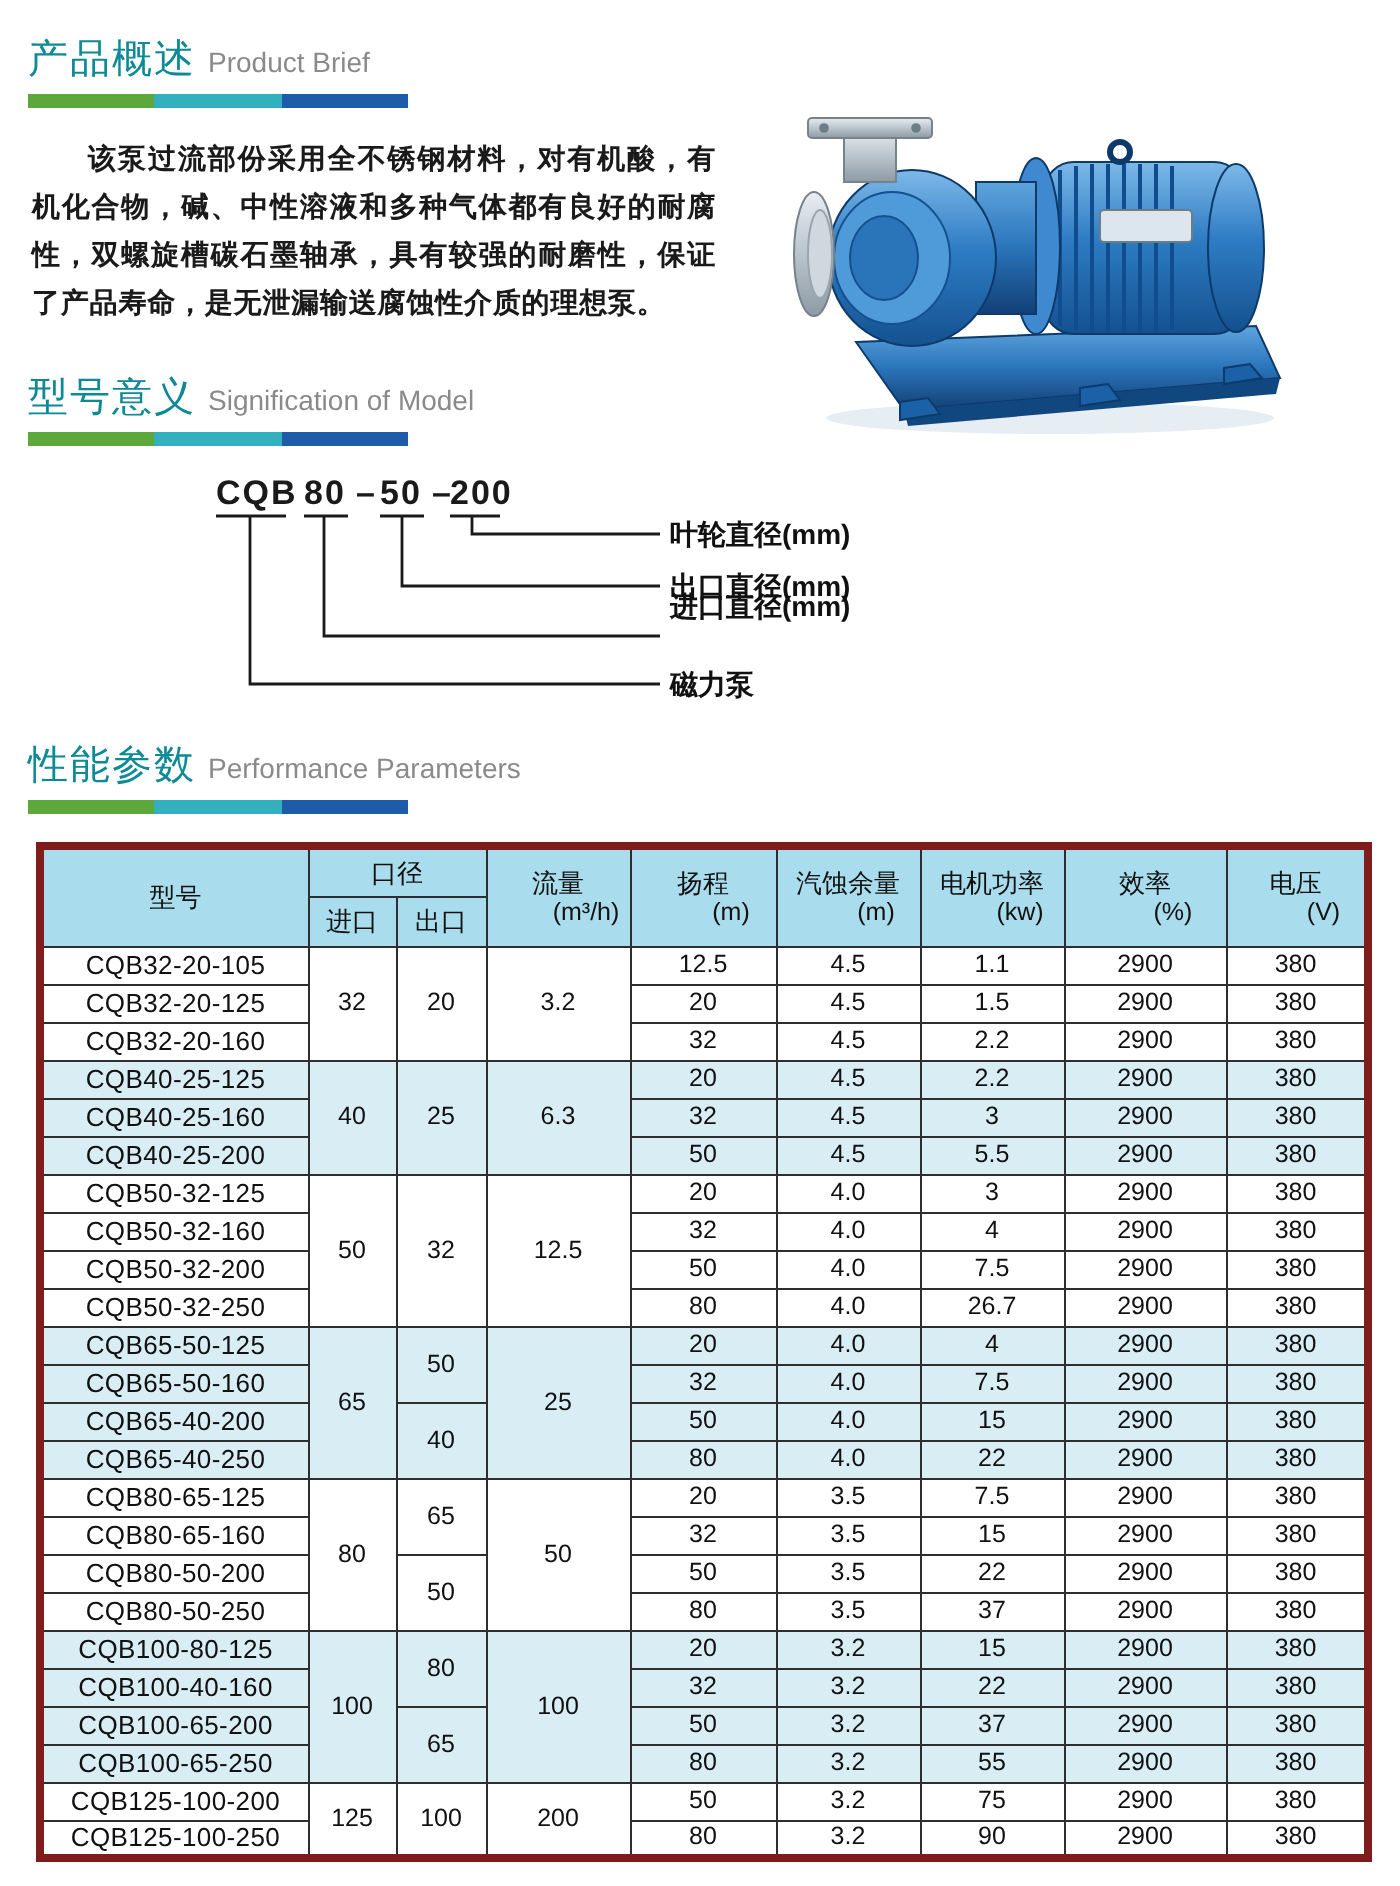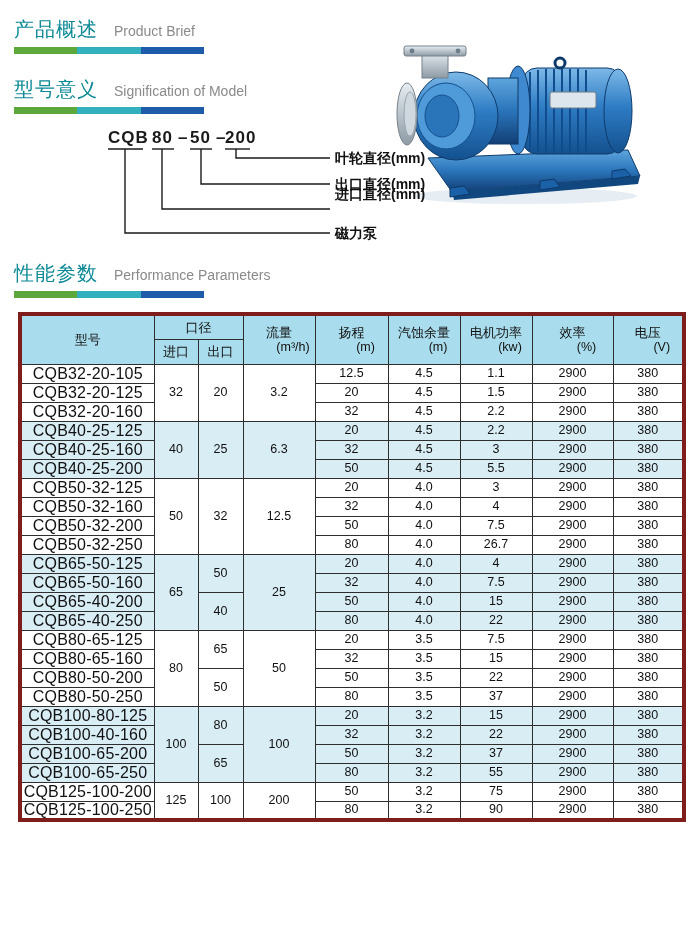--- a/index.html
+++ b/index.html
@@ -3,21 +3,21 @@
 <meta charset="utf-8">
 <style>
   * { margin:0; padding:0; box-sizing:border-box; }
   html,body { width:700px; height:943px; background:#ffffff; overflow:hidden;
     font-family:"Liberation Sans","DejaVu Sans",sans-serif; color:#1a1a1a; }
   .page { position:relative; width:700px; height:943px; padding:16px 0 0 0; }
 
   
   .sec-head { margin-left:14px; }
   .sec-head .zh { font-size:20px; font-weight:normal; color:var(--accent,#0d8a96); letter-spacing:1px; }
-  .sec-head .en { font-size:14px; color:#8a8a8a; margin-left:16px; }
+  .sec-head .en { font-size:14px; color:#8a8a8a; margin-left:6px; }
   .bar { width:190px; height:7px; margin-top:4px; display:flex; }
   .bar i { display:block; height:7px; flex:1; }
   .bar .g { background:var(--barGreen,#5ca83a); }
   .bar .t { background:var(--barTeal,#32b0bd); }
   .bar .b { background:var(--barBlue,#1e5caa); }
 
   
   .brief-wrap { position:relative; }
   .brief-text { width:342px; margin:13px 0 0 16px; font-size:14px; font-weight:bold;
     line-height:24px; text-indent:2em; text-align:justify; letter-spacing:0.4px; }
@@ -32,38 +32,39 @@
 
   
   table.perf { border-collapse:collapse; margin:14px 0 0 18px; table-layout:fixed;
     width:664px; border:4px solid #7f1d1d; }
   table.perf td, table.perf th { border:1px solid #2e2e2e; text-align:center;
     vertical-align:middle; font-weight:normal; font-size:12.5px; color:#111;
     padding:0; height:19px; line-height:15px; background:#fff; }
   table.perf thead th { background:var(--thBg,#a9dcec); font-size:13px; }
   table.perf thead tr { height:25px; }
   table.perf .unit { display:block; font-size:12.5px;padding-left:28px; }
-  table.perf td.model-cell { font-size:16px; letter-spacing:0.2px; }
+  table.perf td.model-cell { font-size:13px; letter-spacing:0.2px; }
   table.perf tr.band td { background:var(--bandBg,#d9edf5); }
 </style>
 </head>
 <body>
 
 <div class="page">
 
   <div class="sec-head">
     <span class="zh">产品概述</span><span class="en">Product Brief</span>
     <div class="bar">
         <i class="g"></i>
         <i class="t"></i>
         <i class="b"></i>
       </div>
   </div>
 
   <div class="brief-wrap">
+    <p class="brief-text">该泵过流部份采用全不锈钢材料，对有机酸，有机化合物，碱、中性溶液和多种气体都有良好的耐腐性，双螺旋槽碳石墨轴承，具有较强的耐磨性，保证了产品寿命，是无泄漏输送腐蚀性介质的理想泵。</p>
 
     <svg class="pump-art" viewBox="0 0 255 168">
       <defs>
         <linearGradient id="blueV" x1="0" y1="0" x2="0" y2="1">
           <stop offset="0" stop-color="#7db9e8"></stop>
             <stop offset="0.45" stop-color="#2e7cc4"></stop>
             <stop offset="1" stop-color="#14518f"></stop>
         </linearGradient>
         <linearGradient id="blueV2" x1="0" y1="0" x2="0" y2="1">
           <stop offset="0" stop-color="#5ea5dd"></stop>

